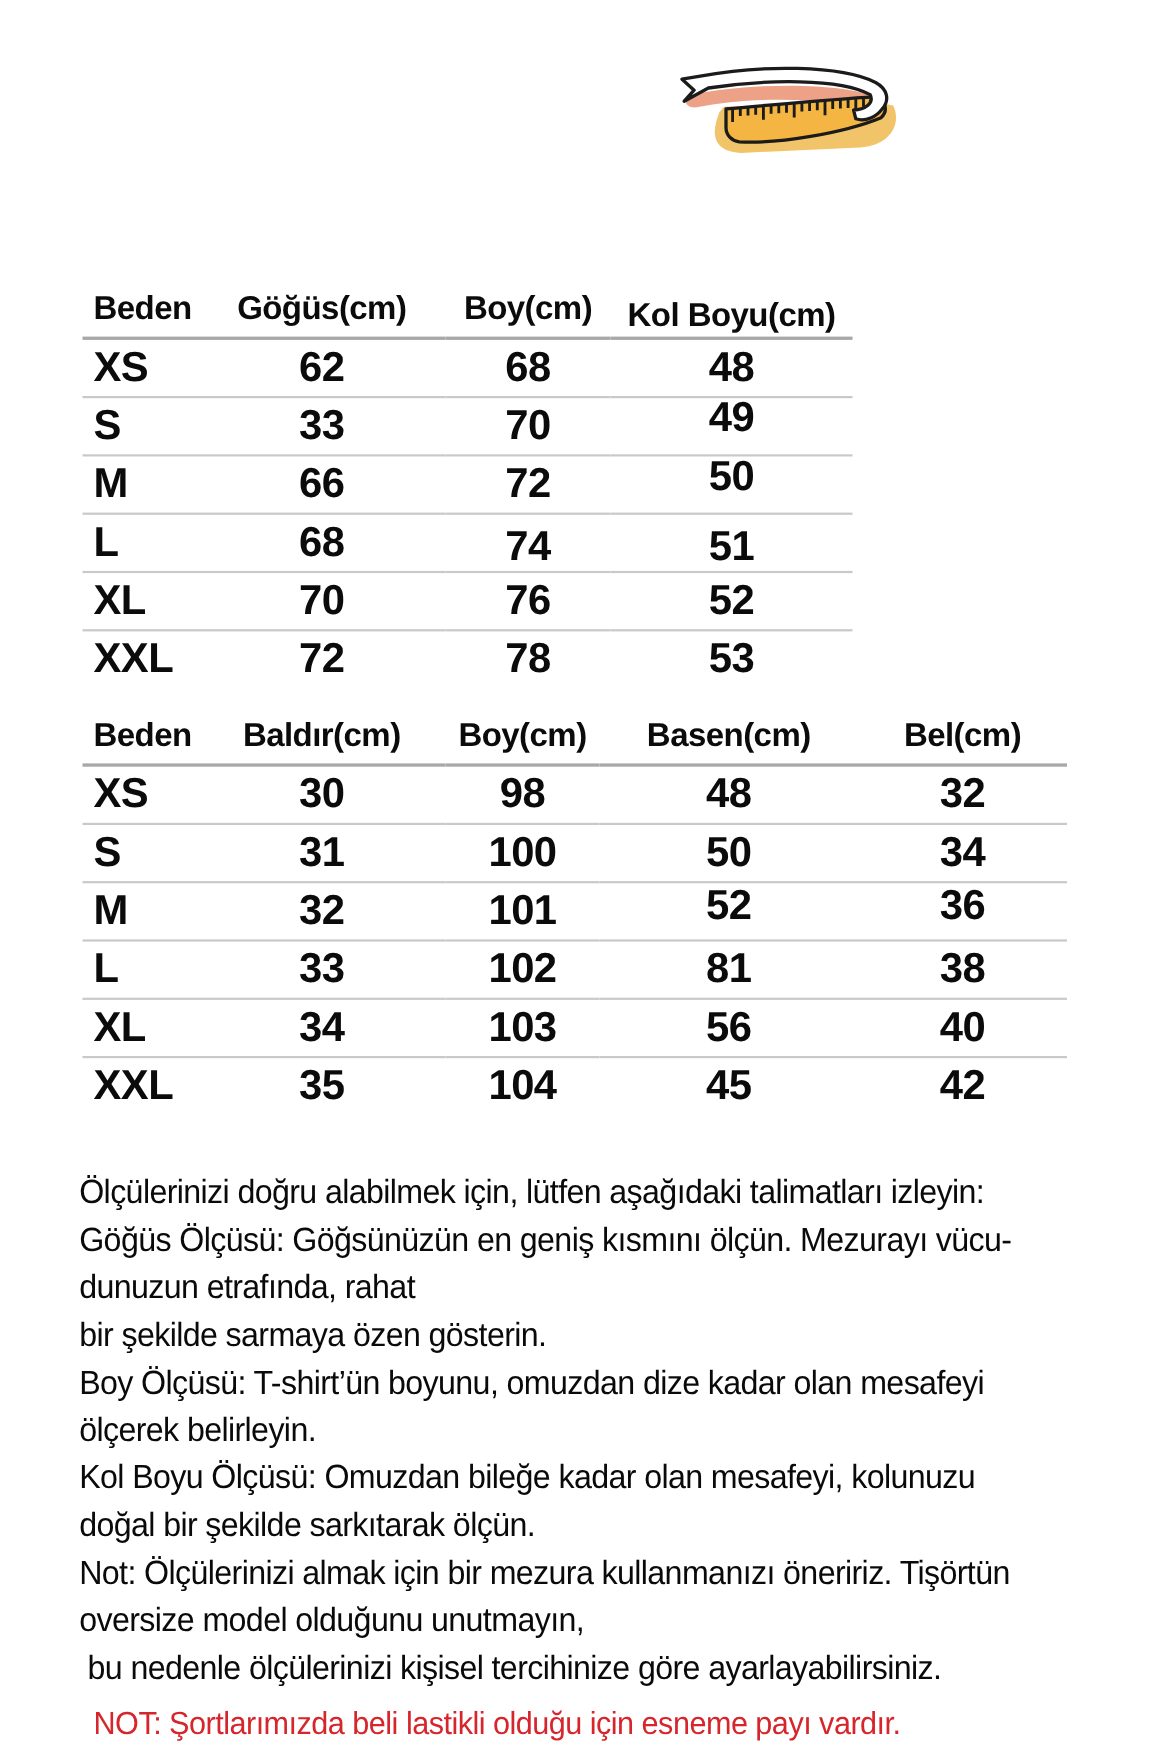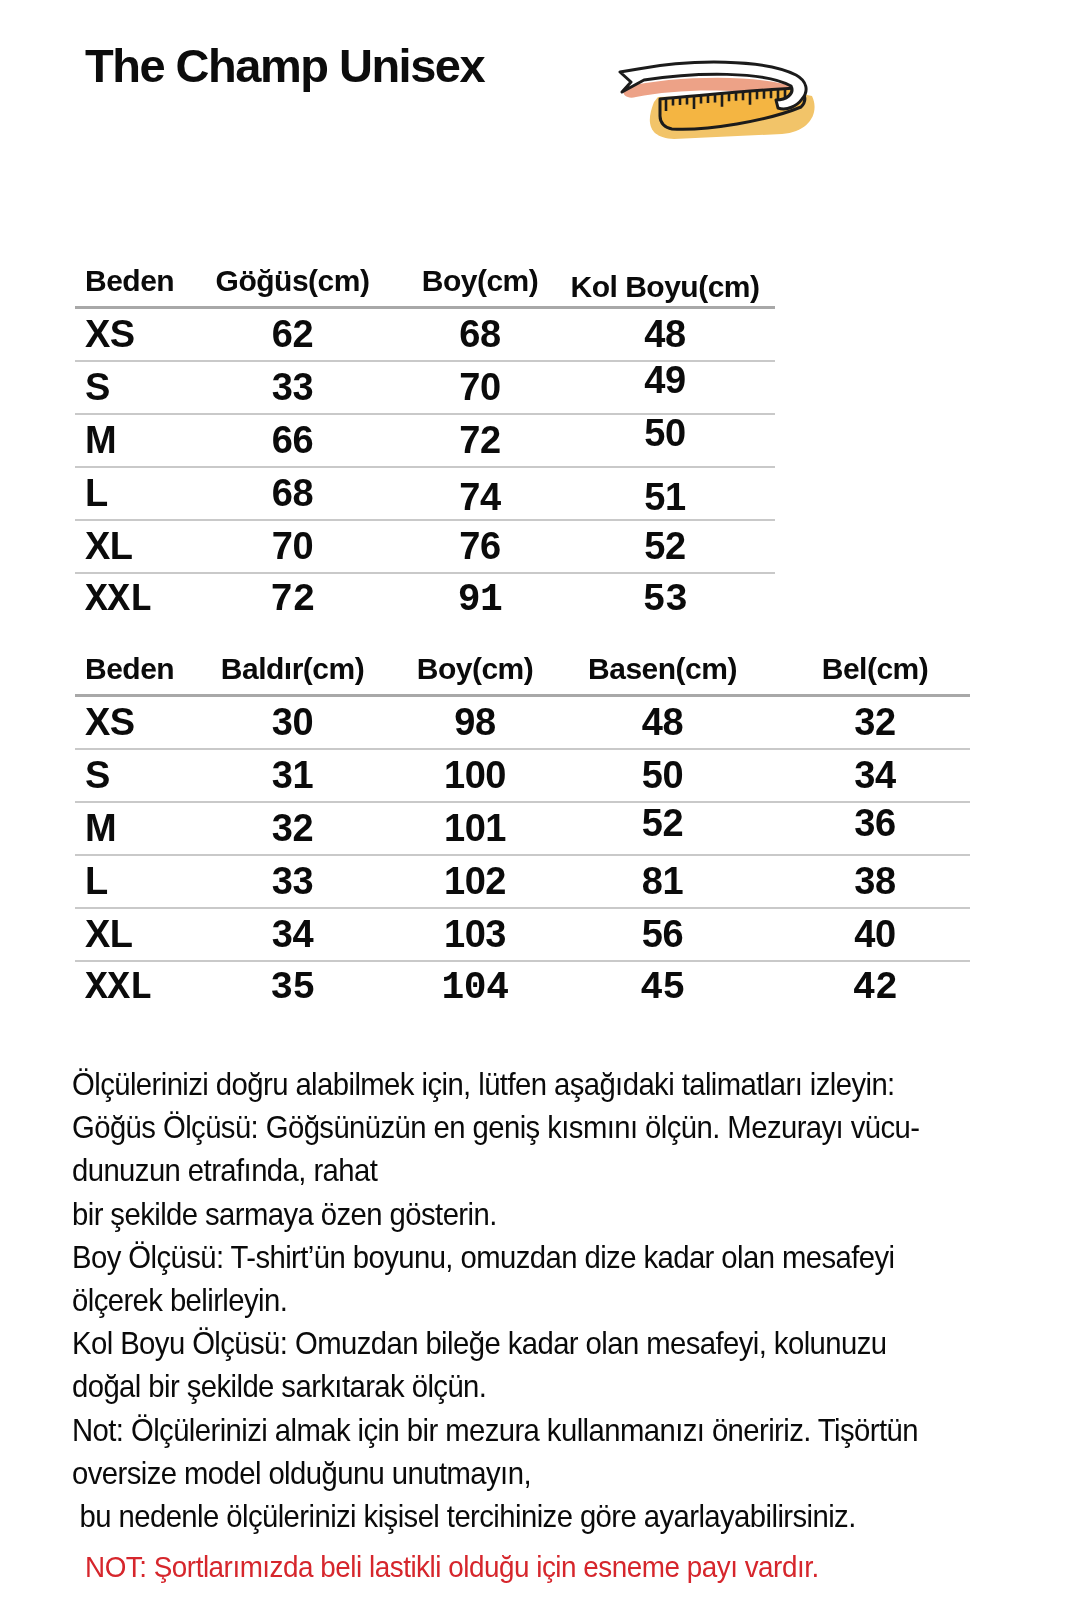--- a/index.html
+++ b/index.html
@@ -17,21 +17,21 @@
   table.size-table{position:absolute;border-collapse:collapse;table-layout:fixed;}
   table.t1{left:75px;top:256px;width:700px;}
   table.t2{left:75px;top:644px;width:895px;}
   .size-table th,.size-table td{
       font-weight:700;padding:0;margin:0;vertical-align:middle;
       text-align:center;color:#0b0b0b;letter-spacing:-0.5px;}
   .size-table th{font-size:30px;height:50px;
       border-bottom:3px solid var(--header-line,#a8a8a8);}
   .size-table td{font-size:38px;height:51px;
       border-bottom:2px solid var(--table-line,#c9c9c9);}
-  .size-table tbody tr:last-child td{border-bottom:none;font-family:Liberation Mono, monospace;}
+  .size-table tbody tr:last-child td{border-bottom:none;}
   .size-table th:first-child,.size-table td:first-child{
       text-align:left;padding-left:10px;}
   
   .t1 th:nth-child(4){position:relative;top:6px;}
   .t2 th:nth-child(4){position:relative;top:0;}
   .t1 tbody tr:nth-child(2) td:nth-child(4),
   .t1 tbody tr:nth-child(3) td:nth-child(4){position:relative;top:-7px;}
   .t2 tbody tr:nth-child(3) td:nth-child(4),
   .t2 tbody tr:nth-child(3) td:nth-child(5){position:relative;top:-5px;}
   .t1 tbody tr:nth-child(4) td:nth-child(3),
@@ -48,21 +48,20 @@
       font-size:29px;letter-spacing:-0.5px;white-space:pre;
       color:var(--footnote-red,#d6262c);
       transform:scaleX(0.96);transform-origin:0 0;}
 </style>
 </head>
 <body>
 
 <div class="page">
 
   <div class="title">
-    <div>The Champ Unisex</div>
   </div>
 
   <div class="tape">
     <svg width="232" height="112" viewBox="0 0 232 112" xmlns="http://www.w3.org/2000/svg" aria-hidden="true">
 
       <path d="M62,58 C53,80 58,94 82,95 L190,90 C217,88 228,69 220,52 L205,49 L66,53 Z" fill="var(--tape-blob,#f2c469)"></path>
 
       <path d="M33,43 C85,31 175,30 206,45 C211,51 204,58 196,56 C160,44 90,44 44,53 C33,56 28,48 33,43 Z" fill="var(--tape-shadow,#eda287)"></path>
 
       <path d="M68,55 C115,51 165,46 203,44 C213,47 216,56 209,63 C175,77 115,87 80,85 C73,84 68,79 68,72 Z" fill="var(--tape-face,#f4b542)" stroke="var(--tape-outline,#1b1b1b)" stroke-width="3" stroke-linejoin="round"></path>
@@ -115,21 +114,21 @@
         </tr>
         <tr>
           <td>XL</td>
           <td>70</td>
           <td>76</td>
           <td>52</td>
         </tr>
         <tr>
           <td>XXL</td>
           <td>72</td>
-          <td>91</td>
+          <td>78</td>
           <td>53</td>
         </tr>
       </tbody>
     </table>
 
   <table class="size-table t2">
     <colgroup>
       <col style="width:105px">
         <col style="width:225px">
         <col style="width:140px">

